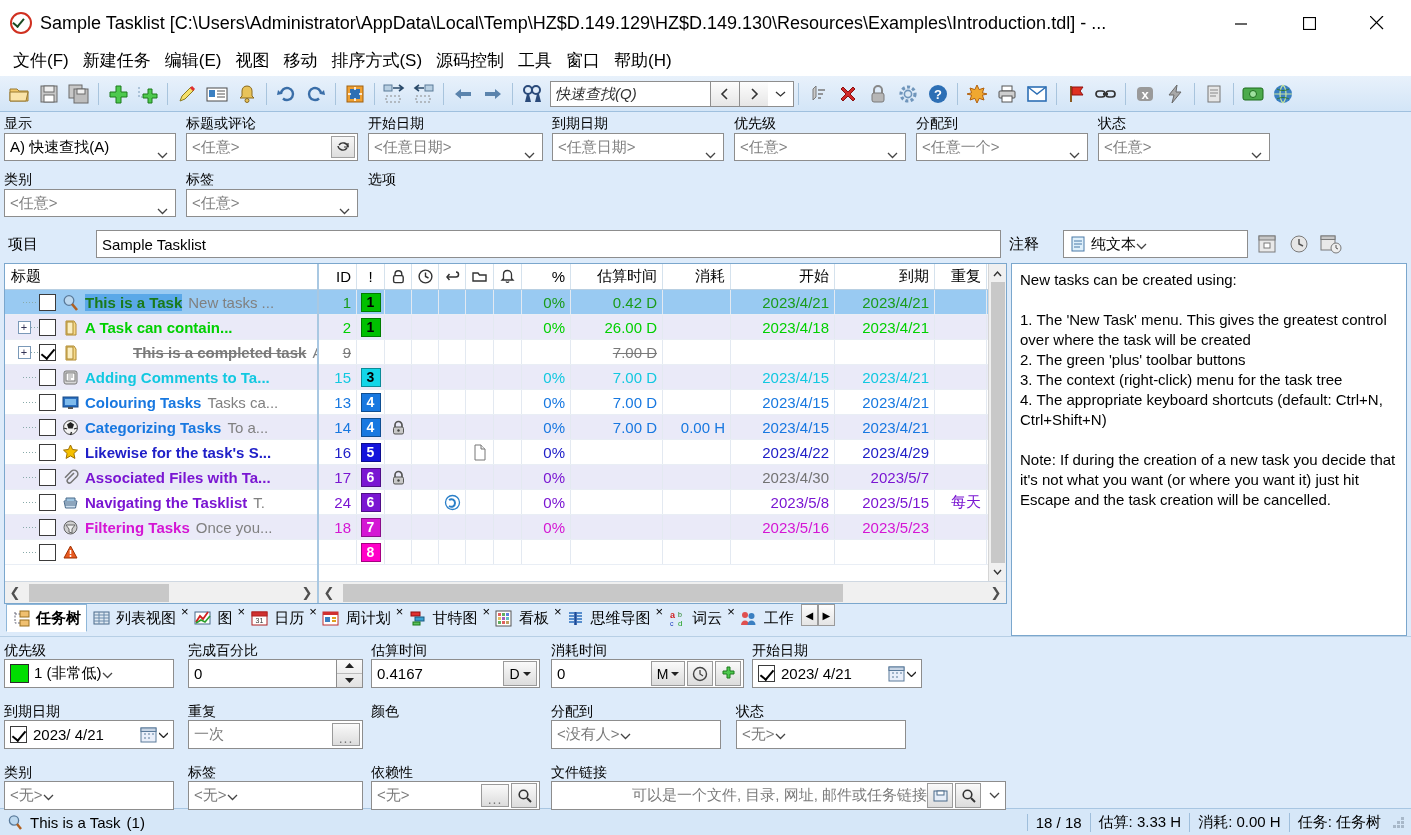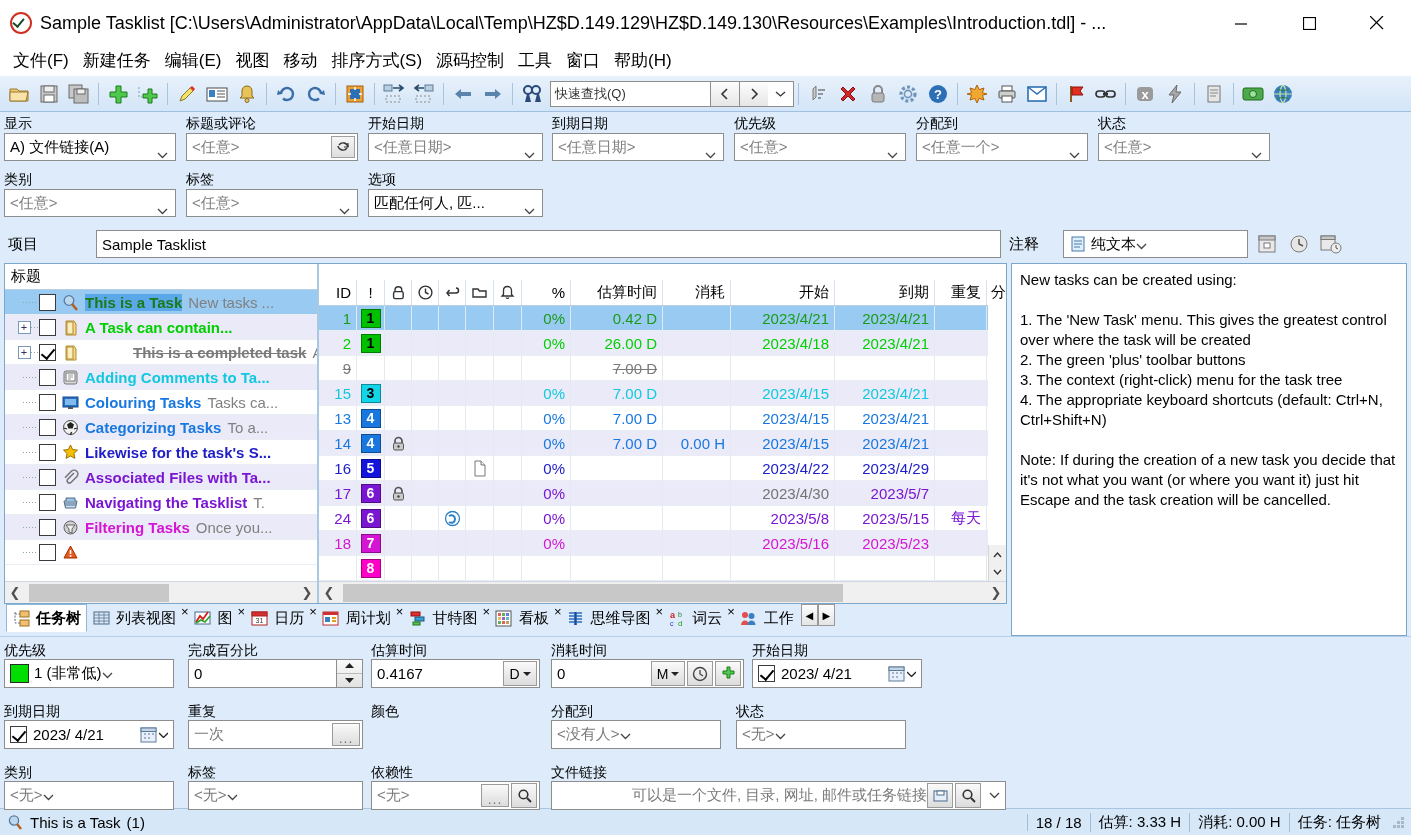--- a/index.html
+++ b/index.html
@@ -93,26 +93,27 @@
   }
   .tb-sep { width: 1px; height: 22px; background: #a8c4dd; margin: 0 4px; }
   .qf-wrap {
     display: flex; align-items: center;
     margin-left: 3px;
   }
   .qf-input {
     width: 160px; height: 26px;
     border: 1px solid #8e8e8e;
     background: #fff;
-    font-size: 13px;
+    font-size: 15px;
     padding: 0 4px;
     color: #222;
     line-height: 24px;
     display: flex; align-items: center;
     border-right: none;
+    font-style: italic;
   }
   .qf-nav {
     width: 30px; height: 26px;
     border: 1px solid #8e8e8e;
     background: linear-gradient(#fdfdfd,#e6e6e6);
     display: flex; align-items: center; justify-content: center;
     margin-right: -1px;
   }
   .qf-drop {
     width: 26px; height: 26px;
@@ -701,21 +702,21 @@
           <path d="M4 5c4 2 8 2 12 0M4 15c4-2 8-2 12 0" stroke="#2f7a2f" fill="none"></path>
         </svg>
     </div>
   </div>
 
   <div class="filterbar">
 
     <div class="fb-field" style="left:4px;  top:2px;  width:172px;">
       <div class="fb-label">显示</div>
       <div class="combo">
-        <span class="txt">A) 文件链接(A)</span>
+        <span class="txt">A) 快速查找(A)</span>
         <span class="arrow"><svg width="11" height="7">
               <path d="M1 1l4.5 4.5L10 1" stroke="#444" stroke-width="1.3" fill="none"></path>
             </svg></span>
       </div>
     </div>
     <div class="fb-field" style="left:186px; top:2px; width:172px;">
       <div class="fb-label">标题或评论</div>
       <div class="combo gray">
         <span class="txt">&lt;任意&gt;</span>
         <span class="combo-btn-sq">
@@ -786,26 +787,20 @@
       <div class="fb-label">标签</div>
       <div class="combo gray">
         <span class="txt">&lt;任意&gt;</span>
         <span class="arrow"><svg width="11" height="7">
               <path d="M1 1l4.5 4.5L10 1" stroke="#444" stroke-width="1.3" fill="none"></path>
             </svg></span>
       </div>
     </div>
     <div class="fb-field" style="left:368px; top:58px; width:175px;">
       <div class="fb-label">选项</div>
-      <div class="combo">
-        <span class="txt">匹配任何人, 匹...</span>
-        <span class="arrow"><svg width="11" height="7">
-              <path d="M1 1l4.5 4.5L10 1" stroke="#444" stroke-width="1.3" fill="none"></path>
-            </svg></span>
-      </div>
     </div>
   </div>
 
   <div class="projectrow">
     <div class="proj-label">项目</div>
     <div class="proj-input">Sample Tasklist</div>
     <div class="notes-header">
       <span class="notes-label">注释</span>
       <div class="notes-combo" style="margin-left:18px;">
         <span style="width:20px;height:18px;display:inline-flex;align-items:center;justify-content:center;margin-right:3px;">
@@ -1042,21 +1037,21 @@
           <div class="hscroll">
             <div class="hs-arrow">❮</div>
             <div class="hs-track">
               <div class="hs-thumb" style="left:4px;width:140px;"></div>
             </div>
             <div class="hs-arrow">❯</div>
           </div>
         </div>
 
         <div class="col-right">
-          <div style="display:flex;flex:1 1 auto;min-height:0;align-items:flex-end;">
+          <div style="display:flex;flex:1 1 auto;min-height:0;">
             <div style="flex:1 1 auto;display:flex;flex-direction:column;min-width:0;">
               <div class="hdr" id="data-header">
                   <div class="cell r" style="flex: 0 0 38px;">ID</div>
                   <div class="cell c" style="flex: 0 0 28px;">!</div>
                   <div class="cell c" style="flex: 0 0 27px;">
                     <svg width="17" height="17">
                       <path d="M5 8V6.2a3.4 3.4 0 0 1 6.8 0V8" stroke="#333" stroke-width="1.4" fill="none"></path>
                       <rect x="3.6" y="7.6" width="9.6" height="7" rx="1.6" fill="none" stroke="#333" stroke-width="1.4"></rect>
                     </svg>
                   </div>

